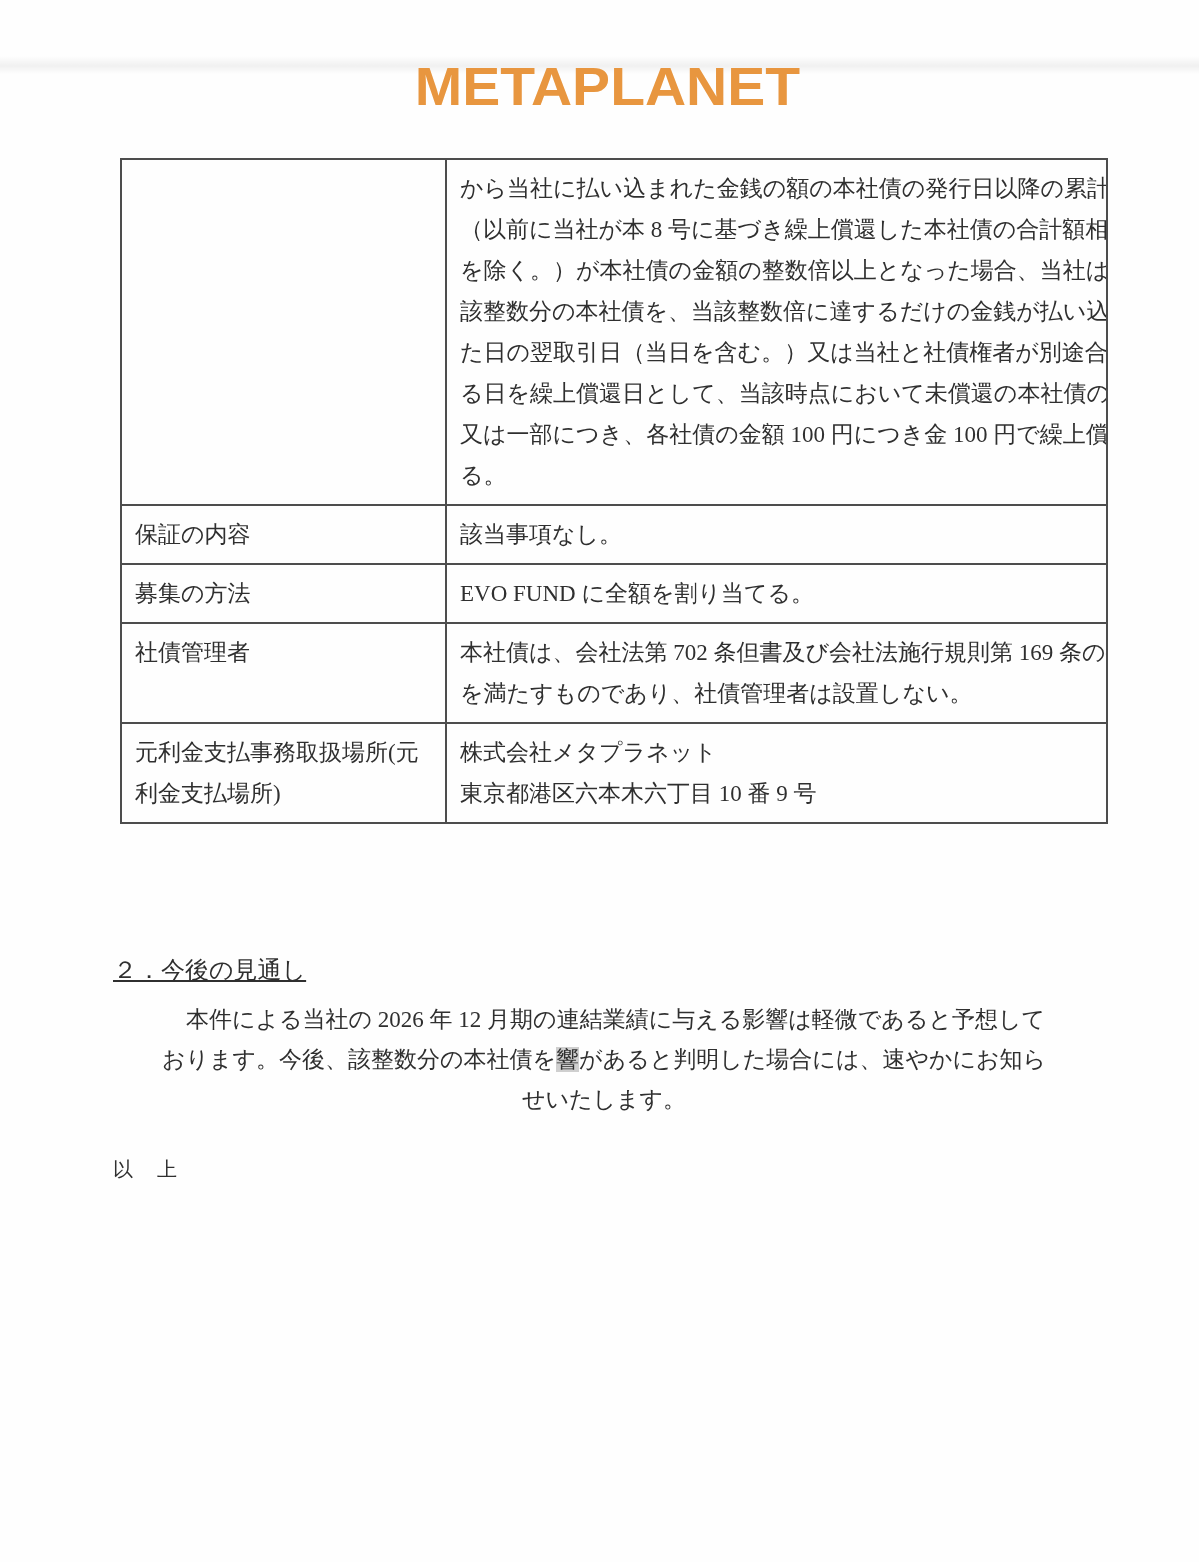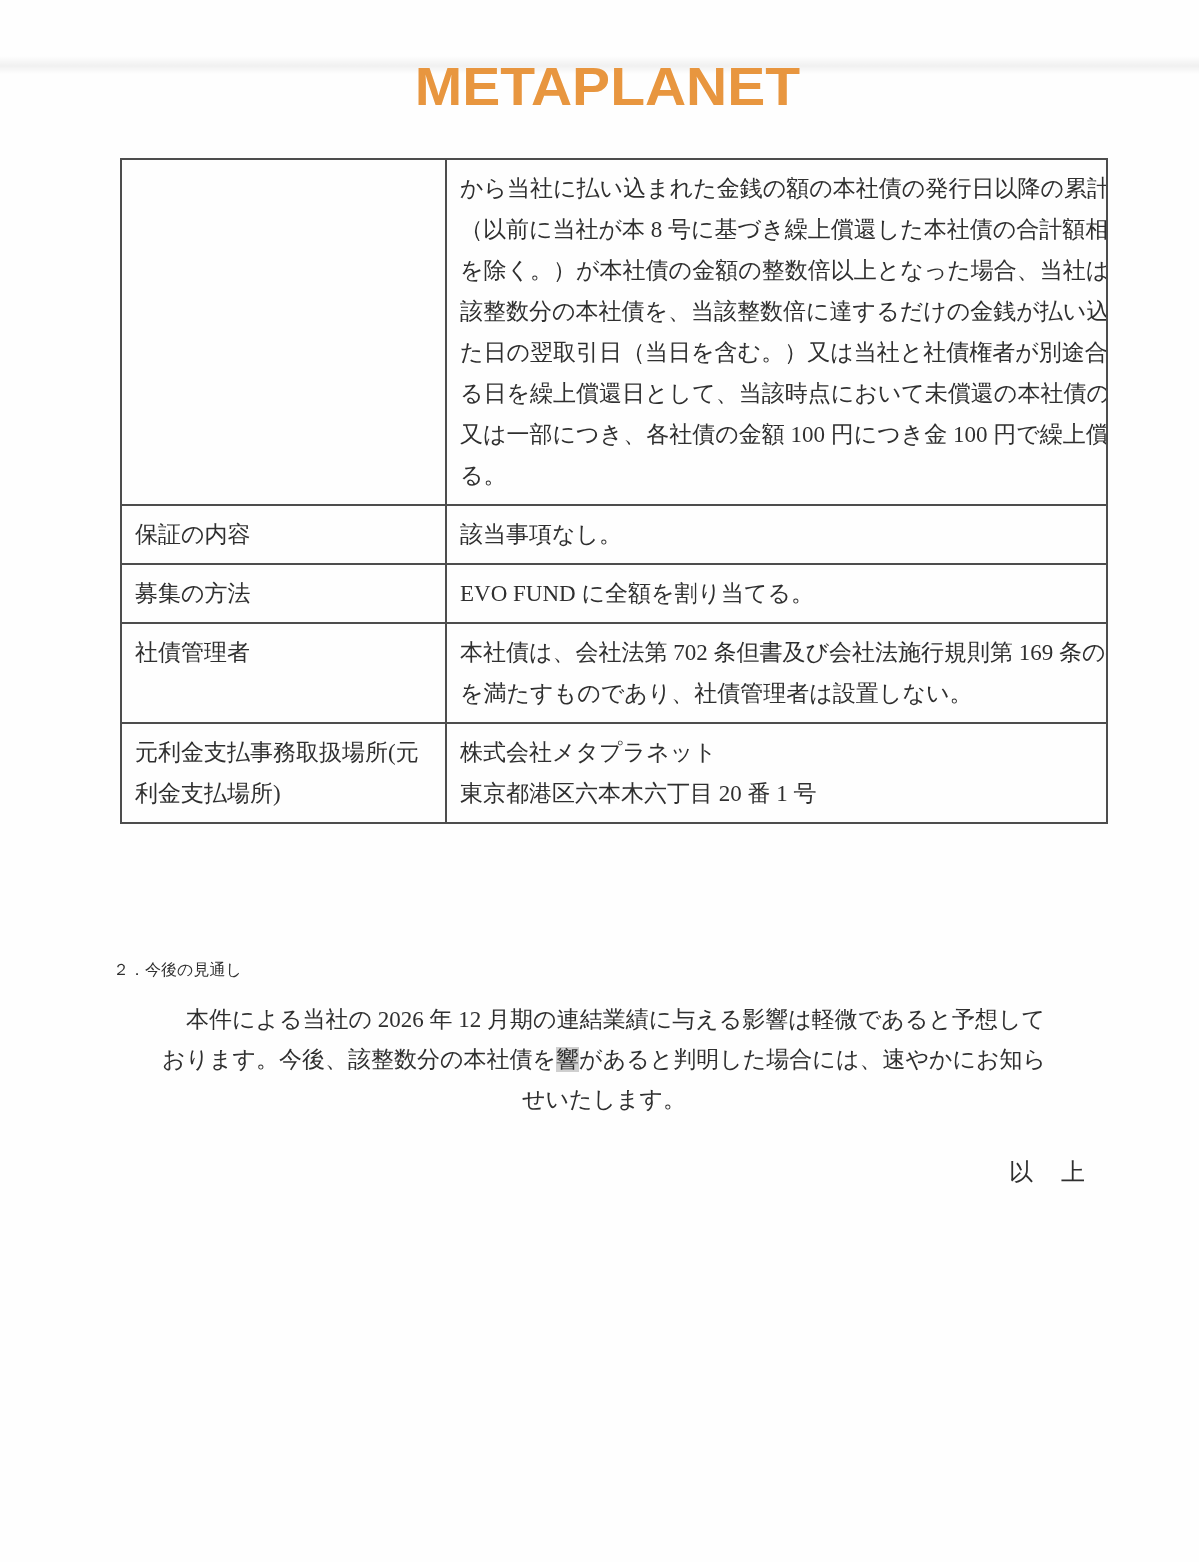--- a/index.html
+++ b/index.html
@@ -64,39 +64,39 @@
     white-space: nowrap;
   }
   .outlook {
     position: absolute;
     left: 113px;
     top: 950px;
     width: 982px;
     font-size: 23px;
   }
   .outlook-heading {
-    font-size: 16px;
+    font-size: 24px;
     font-weight: normal;
     margin: 0 0 10px 0;
     line-height: 40px;
+    text-decoration: underline;
   }
   .pline {
     display: block;
     line-height: 40px;
     white-space: nowrap;
     text-align: center;
   }
   .hl-char {
     background: rgba(120,120,120,0.35);
   }
   .closing {
     margin-top: 36px;
-    text-align: right;
     padding-right: 8px;
-    font-size: 24px;
+    font-size: 20px;
     letter-spacing: 2px;
   }
 </style>
 </head>
 <body>
 
 <div class="page">
 
   <div class="scan-band"></div>
 
@@ -144,21 +144,21 @@
           <div class="tline">を満たすものであり、社債管理者は設置しない。</div>
         </td>
       </tr>
       <tr>
         <td class="label-cell">
           <div class="tline">元利金支払事務取扱場所(元</div>
           <div class="tline">利金支払場所)</div>
         </td>
         <td class="value-cell">
           <div class="tline">株式会社メタプラネット</div>
-          <div class="tline">東京都港区六本木六丁目 20 番 1 号</div>
+          <div class="tline">東京都港区六本木六丁目 10 番 9 号</div>
         </td>
       </tr>
     </tbody>
   </table>
 
   <section class="outlook">
     <h2 class="outlook-heading">２．今後の見通し</h2>
     <p style="margin:0;">
       <span class="pline">　本件による当社の 2026 年 12 月期の連結業績に与える影響は軽微であると予想して</span>
       <span class="pline"><span>おります。今後、該整数分の本社債を</span><span class="hl-char">響</span><span>があると判明した場合には、速やかにお知ら</span></span>

